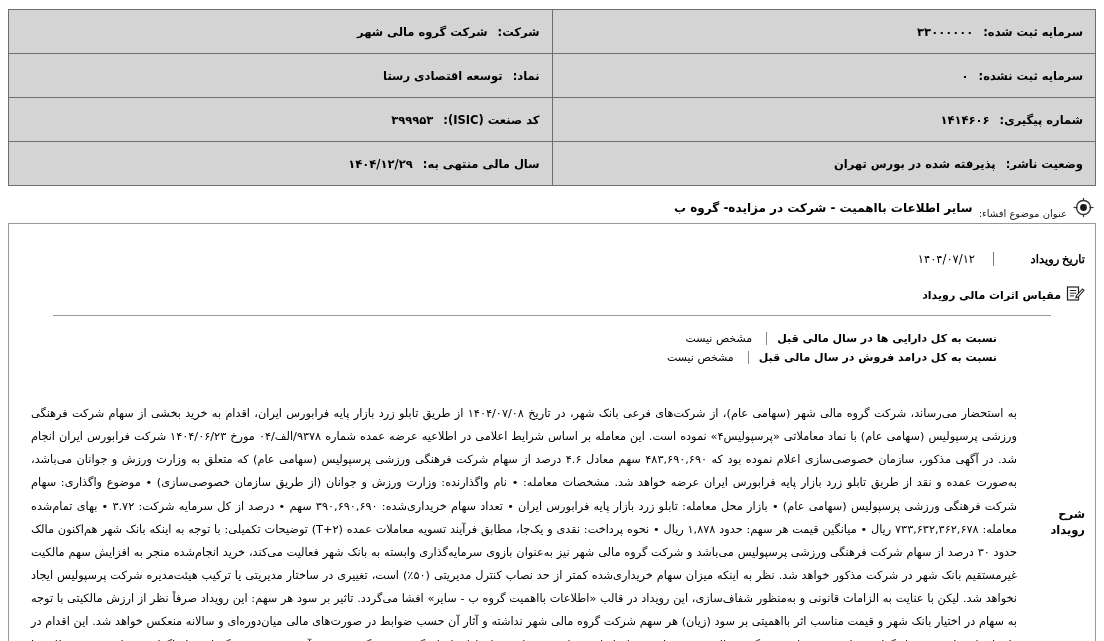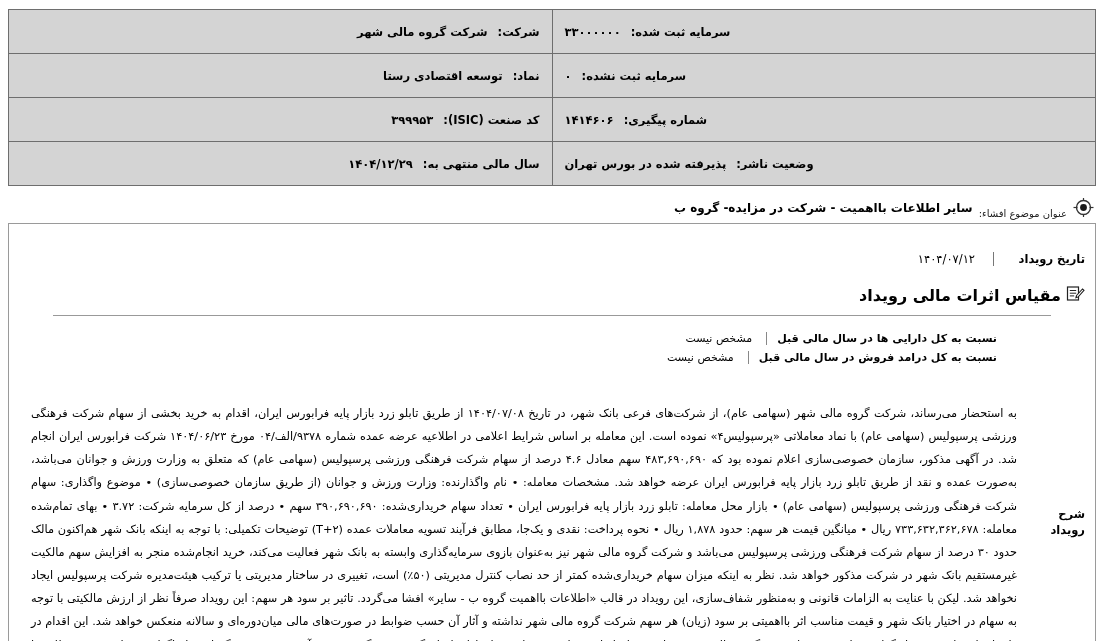--- a/index.html
+++ b/index.html
@@ -33,21 +33,21 @@
     background: #d4d4d4;
     height: 25px;
     padding: 9px 12px;
     font-size: 11.5px;
     font-weight: bold;
     white-space: nowrap;
     overflow: hidden;
     vertical-align: middle;
   }
   td.cell-right { width: 50%; text-align: right; }
-  td.cell-left  { width: 50%; text-align: left; }
+  td.cell-left  { width: 50%; text-align: right; }
   .lbl { font-weight: bold; }
   .val { font-weight: bold; padding-right: 6px; }
 
   
   .title-row {
     display: flex;
     flex-direction: row;
     align-items: center;
     justify-content: flex-start;
     padding: 10px 10px 4px 10px;
@@ -96,38 +96,39 @@
     font-weight: bold;
   }
   .ed-label {
     width: 92px;
     text-align: right;
     padding-left: 2px;
     border-left: 1px solid #777;
     font-weight: bold;
     font-size: 11.5px;
     box-sizing: border-box;
+    font-family: Liberation Serif, serif;
   }
   .ed-value {
     padding-right: 18px;
     font-size: 11.5px;
     font-weight: normal;
     letter-spacing: 0.3px;
   }
 
   
   .scale-head {
     display: flex;
     flex-direction: row;
     align-items: center;
     gap: 5px;
     margin: 18px 10px 0 0;
   }
   .scale-title {
-    font-size: 16px;
+    font-size: 11px;
     font-weight: bold;
   }
   .scale-rule {
     margin: 8px 44px 0 44px;
     border-top: 1px solid #999;
     height: 0;
   }
 
   .ratio-list {
     margin: 16px 0 0 0;

